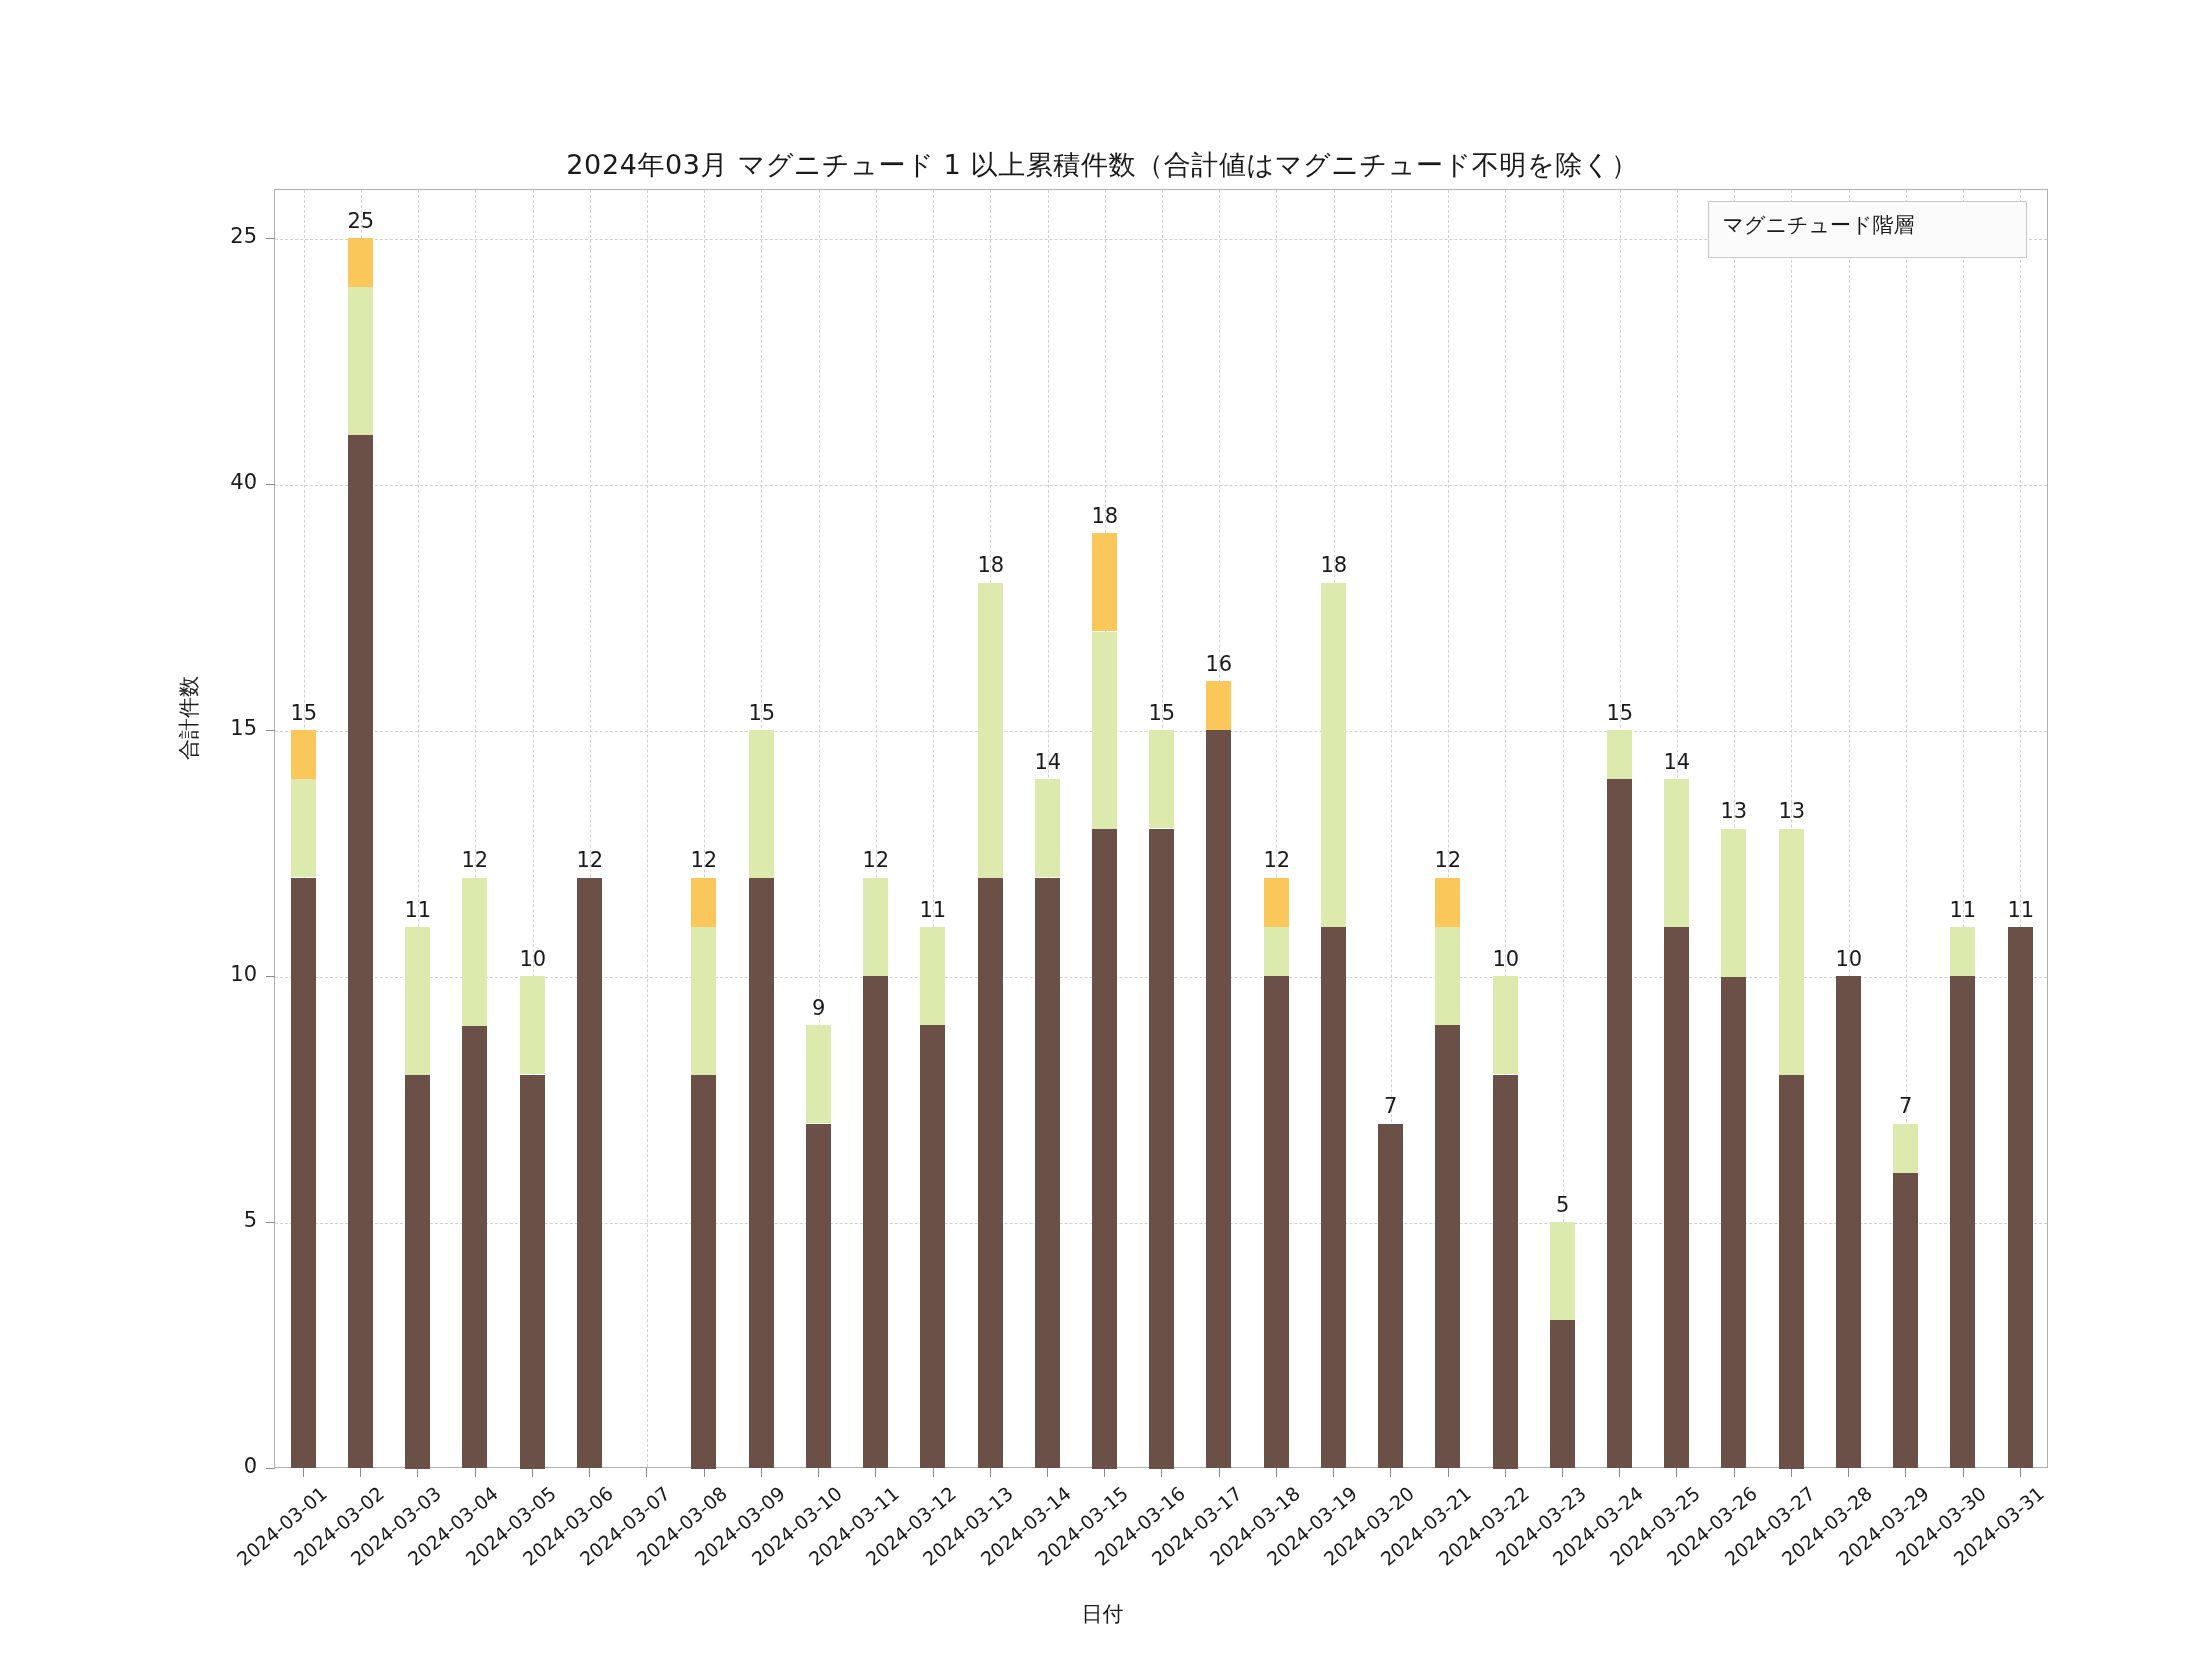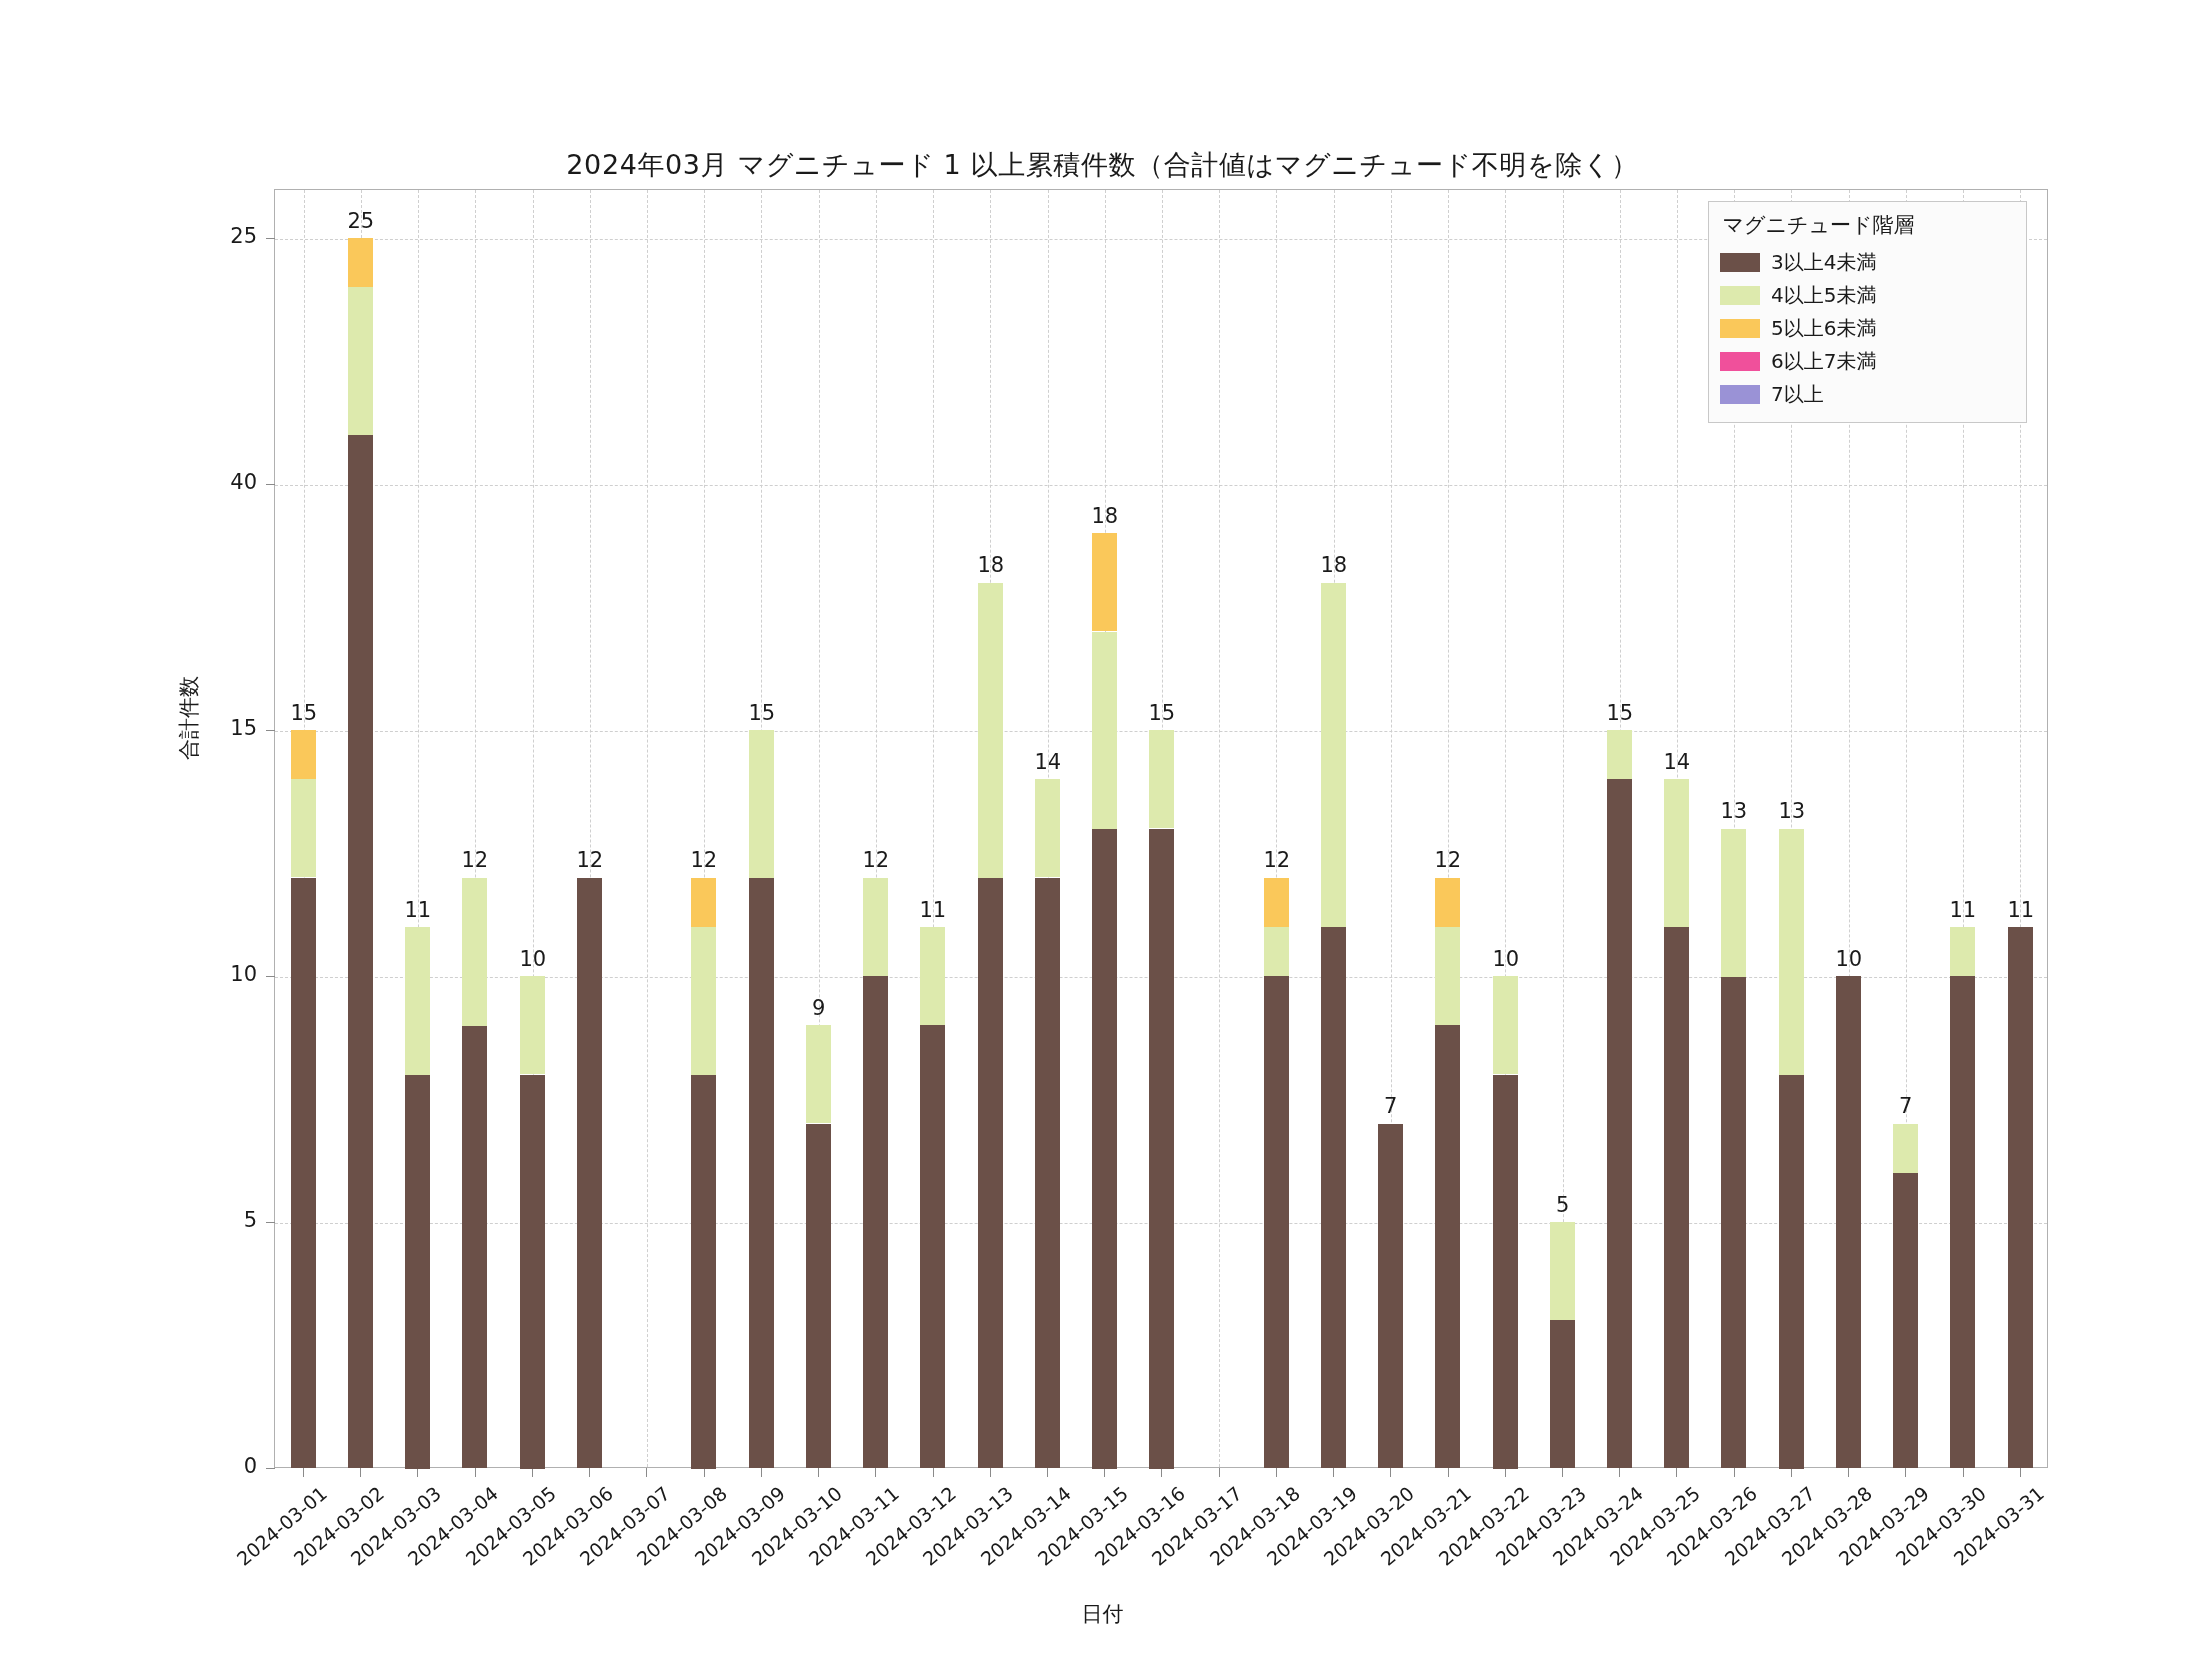--- a/index.html
+++ b/index.html
@@ -202,42 +202,20 @@
       <div class="gridline-v" style="left: 1459px;"></div>
       <div class="gridline-v" style="left: 1516px;"></div>
       <div class="gridline-v" style="left: 1574px;"></div>
       <div class="gridline-v" style="left: 1631px;"></div>
       <div class="gridline-v" style="left: 1688px;"></div>
       <div class="gridline-v" style="left: 1745px;"></div>
     </div>
 
   <div id="legend">
     <div id="legend-title">マグニチュード階層</div>
-    <div id="legend-rows">
-        <div class="legend-row">
-          <div class="legend-swatch" style="background: rgb(107, 80, 72);"></div>
-          <div class="legend-text">3以上4未満</div>
-        </div>
-        <div class="legend-row">
-          <div class="legend-swatch" style="background: rgb(221, 234, 173);"></div>
-          <div class="legend-text">4以上5未満</div>
-        </div>
-        <div class="legend-row">
-          <div class="legend-swatch" style="background: rgb(250, 200, 90);"></div>
-          <div class="legend-text">5以上6未満</div>
-        </div>
-        <div class="legend-row">
-          <div class="legend-swatch" style="background: rgb(240, 80, 155);"></div>
-          <div class="legend-text">6以上7未満</div>
-        </div>
-        <div class="legend-row">
-          <div class="legend-swatch" style="background: rgb(154, 146, 214);"></div>
-          <div class="legend-text">7以上</div>
-        </div>
-      </div>
   </div>
 
 <div class="ytick-label" style="left: 183px; right: auto; top: 1454px;">0</div>
     <div class="ytick-mark" style="left: 266px; top: 1468px;"></div>
     <div class="ytick-label" style="left: 183px; right: auto; top: 1208px;">5</div>
     <div class="ytick-mark" style="left: 266px; top: 1222px;"></div>
     <div class="ytick-label" style="left: 183px; right: auto; top: 962px;">10</div>
     <div class="ytick-mark" style="left: 266px; top: 976px;"></div>
     <div class="ytick-label" style="left: 183px; right: auto; top: 716px;">15</div>
     <div class="ytick-mark" style="left: 266px; top: 730px;"></div>
@@ -378,20 +356,25 @@
       <div class="bar-seg" style="top: 640px; height: 640px; background: rgb(107, 80, 72);"></div>
       <div class="bar-seg" style="top: 443px; height: 197px; background: rgb(221, 234, 173);"></div>
       <div class="bar-seg" style="top: 344px; height: 98px; background: rgb(250, 200, 90);"></div>
       <div class="bar-total" style="top: 315px;">18</div>
     </div>
     <div class="bar-group" style="left: 1149px; width: 24.5px; top: 189px; height: 1279px;">
       <div class="bar-seg" style="top: 640px; height: 640px; background: rgb(107, 80, 72);"></div>
       <div class="bar-seg" style="top: 541px; height: 98px; background: rgb(221, 234, 173);"></div>
       <div class="bar-total" style="top: 512px;">15</div>
     </div>
+    <div class="bar-group" style="left: 1206px; width: 24.5px; top: 189px; height: 1279px;">
+      <div class="bar-seg" style="top: 541px; height: 738px; background: rgb(107, 80, 72);"></div>
+      <div class="bar-seg" style="top: 492px; height: 49px; background: rgb(250, 200, 90);"></div>
+      <div class="bar-total" style="top: 463px;">16</div>
+    </div>
     <div class="bar-group" style="left: 1264px; width: 24.5px; top: 189px; height: 1279px;">
       <div class="bar-seg" style="top: 787px; height: 492px; background: rgb(107, 80, 72);"></div>
       <div class="bar-seg" style="top: 738px; height: 49px; background: rgb(221, 234, 173);"></div>
       <div class="bar-seg" style="top: 689px; height: 49px; background: rgb(250, 200, 90);"></div>
       <div class="bar-total" style="top: 659px;">12</div>
     </div>
     <div class="bar-group" style="left: 1321px; width: 24.5px; top: 189px; height: 1279px;">
       <div class="bar-seg" style="top: 738px; height: 541px; background: rgb(107, 80, 72);"></div>
       <div class="bar-seg" style="top: 394px; height: 344px; background: rgb(221, 234, 173);"></div>
       <div class="bar-total" style="top: 364px;">18</div>

